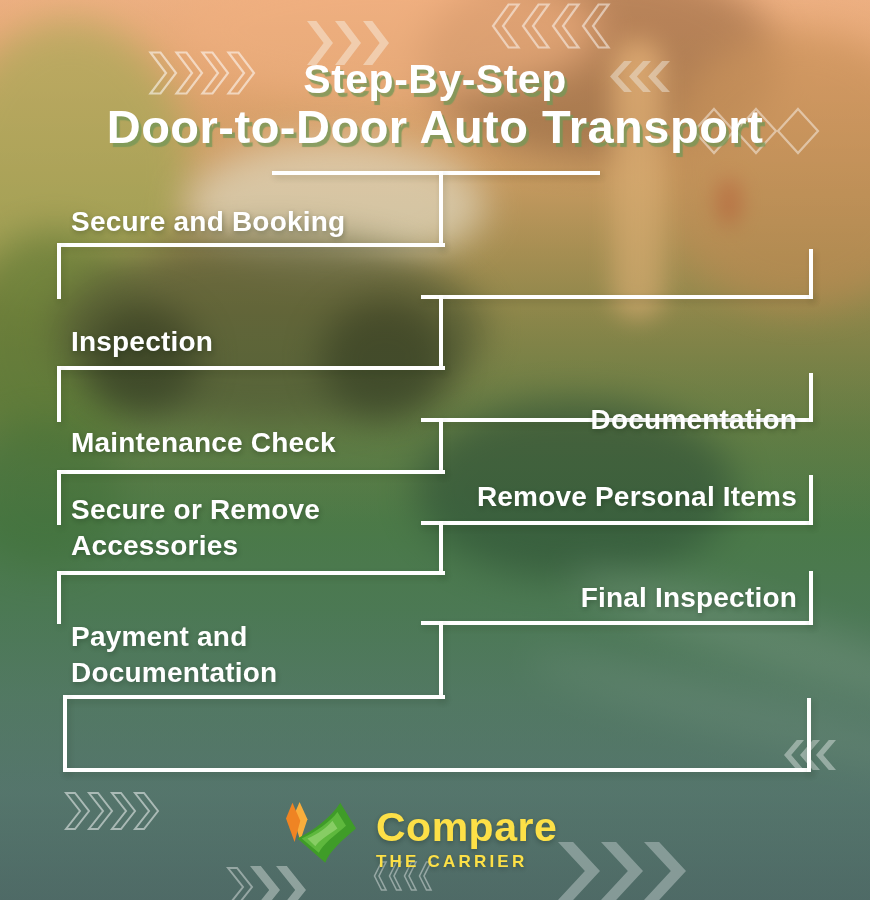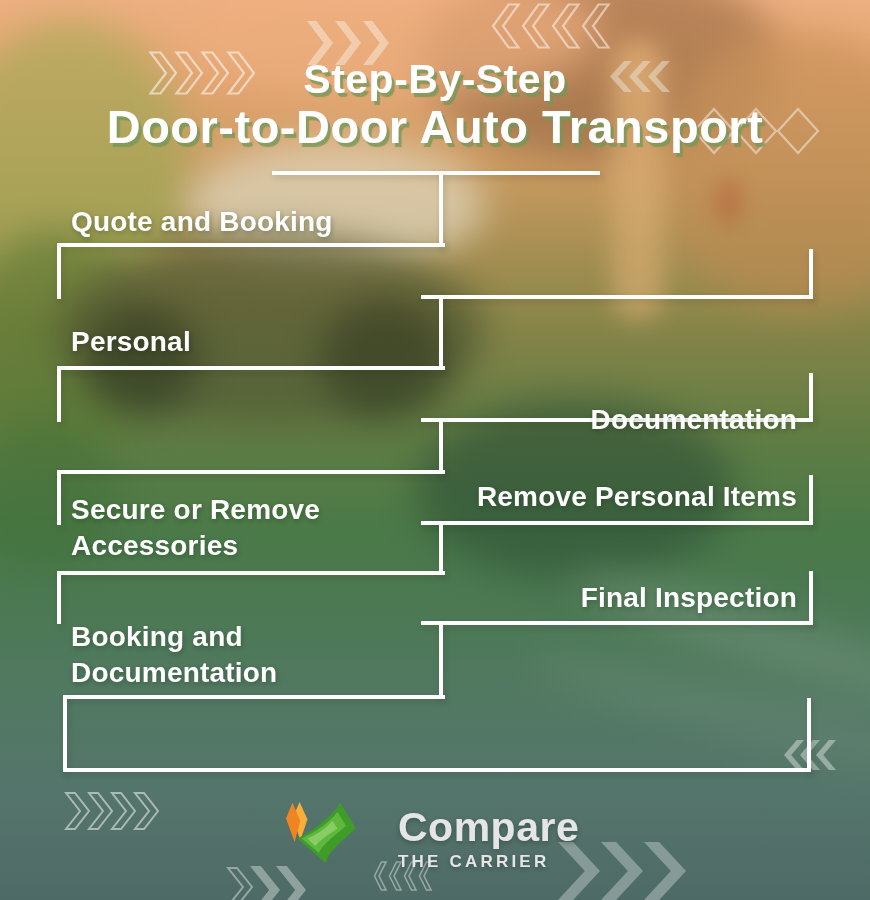--- a/index.html
+++ b/index.html
@@ -37,21 +37,21 @@
     text-shadow:3px 4px 1px rgba(117,151,87,.8);}
   .title-l2{font-size:47px;line-height:50px;letter-spacing:.5px;
     text-shadow:3px 4px 1px rgba(117,151,87,.8);}
   
   .deco{position:absolute;z-index:2;}
   .chev{position:absolute;top:0;}
   .chev-fill-r{clip-path:polygon(0 0,36% 0,100% 50%,36% 100%,0 100%,64% 50%);}
   .chev-fill-l{clip-path:polygon(100% 0,64% 0,0 50%,64% 100%,100% 100%,36% 50%);}
   
   .logo{position:absolute;left:276px;top:790px;z-index:6;display:flex;align-items:flex-start;}
-  .logo-text{margin-left:22px;margin-top:16px;color:#e5e5e5;}
+  .logo-text{margin-top:16px;color:#fde047;}
   .logo-brand{font-size:41px;line-height:42px;font-weight:700;letter-spacing:.5px;
     text-shadow:0 2px 5px rgba(10,25,20,.3);}
   .logo-sub{font-size:17px;line-height:20px;font-weight:700;letter-spacing:3.2px;margin-top:4px;
     text-shadow:0 2px 4px rgba(10,25,20,.3);}
 </style>
 </head>
 <body>
 
 <div class="canvas">
 
@@ -186,27 +186,28 @@
 
   <div class="line" style="left:421px;top:621px;width:392px;height:4px;"></div>
   <div class="line" style="left:809px;top:571px;width:4px;height:54px;"></div>
   <div class="line" style="left:439px;top:621px;width:4px;height:78px;"></div>
 
   <div class="line" style="left:63px;top:695px;width:382px;height:4px;"></div>
   <div class="line" style="left:63px;top:695px;width:4px;height:77px;"></div>
   <div class="line" style="left:63px;top:768px;width:748px;height:4px;"></div>
   <div class="line" style="left:807px;top:698px;width:4px;height:74px;"></div>
 
-  <div class="step-label" style="left:71px;top:204px;">Quote and Booking</div>
-  <div class="step-label" style="left:71px;top:324px;">Personal</div>
+  <div class="step-label" style="left:71px;top:204px;">Secure and Booking</div>
+  <div class="step-label" style="left:71px;top:324px;">Inspection</div>
   <div class="step-label step-right" style="right:73px;top:402px;">Documentation</div>
+  <div class="step-label" style="left:71px;top:425px;">Maintenance Check</div>
   <div class="step-label" style="left:71px;top:492px;width:330px;">Secure or Remove Accessories</div>
   <div class="step-label step-right" style="right:73px;top:479px;">Remove Personal Items</div>
   <div class="step-label step-right" style="right:73px;top:580px;text-align:center;">Final Inspection</div>
-  <div class="step-label" style="left:71px;top:619px;width:330px;">Booking and Documentation</div>
+  <div class="step-label" style="left:71px;top:619px;width:330px;">Payment and Documentation</div>
 
   <div class="logo">
     <svg width="100" height="92" viewBox="0 0 140 115">
       <path d="M24 31 L33 10 L44 34 L34 64 Z" fill="#f9ae3c"></path>
       <path d="M14 33 L23 11 L34 36 L26 66 Z" fill="#ef8423"></path>
       <path d="M30 61 C52 50 77 32 90 11 L112 47 C92 64 74 80 69 95 Z" fill="#3f9c28"></path>
       <path d="M36 61 C57 51 76 38 86 24 L98 43 C82 57 65 69 60 81 Z" fill="#60b93e" opacity=".95"></path>
       <path d="M44 61 C59 54 71 46 79 36 L86 47 C73 56 60 64 55 72 Z" fill="#8ed06b" opacity=".85"></path>
     </svg>
     <div class="logo-text">

